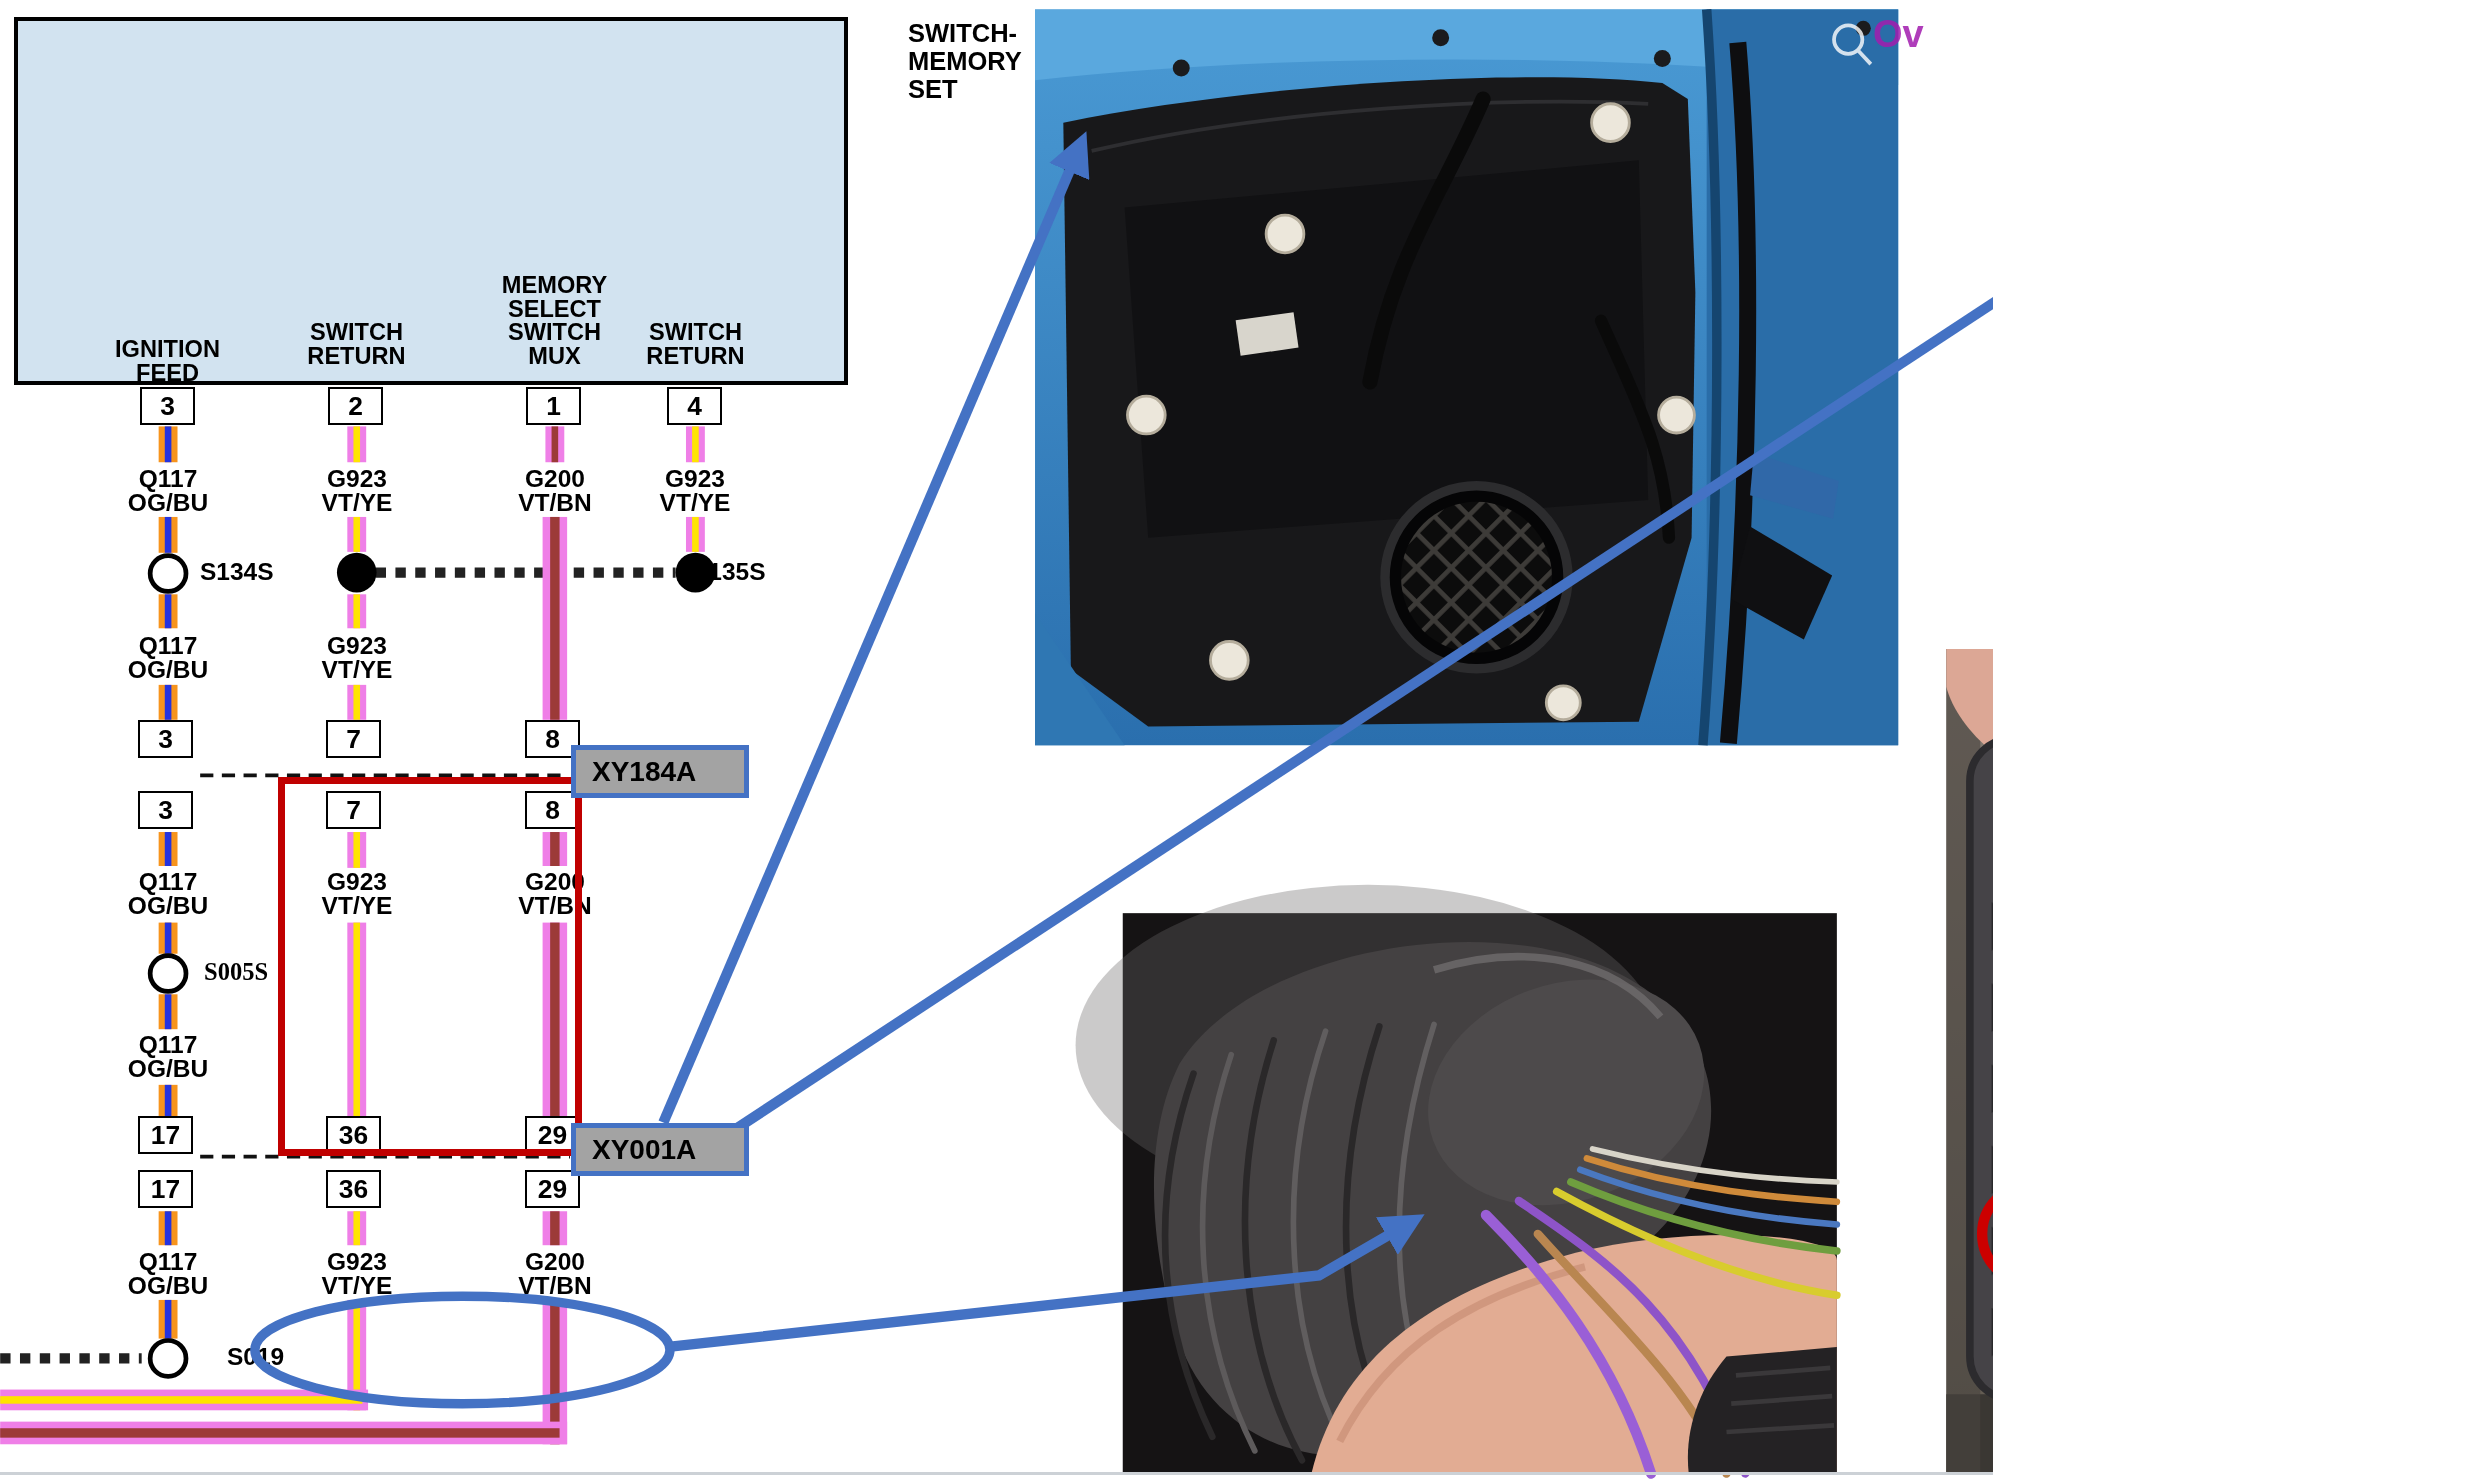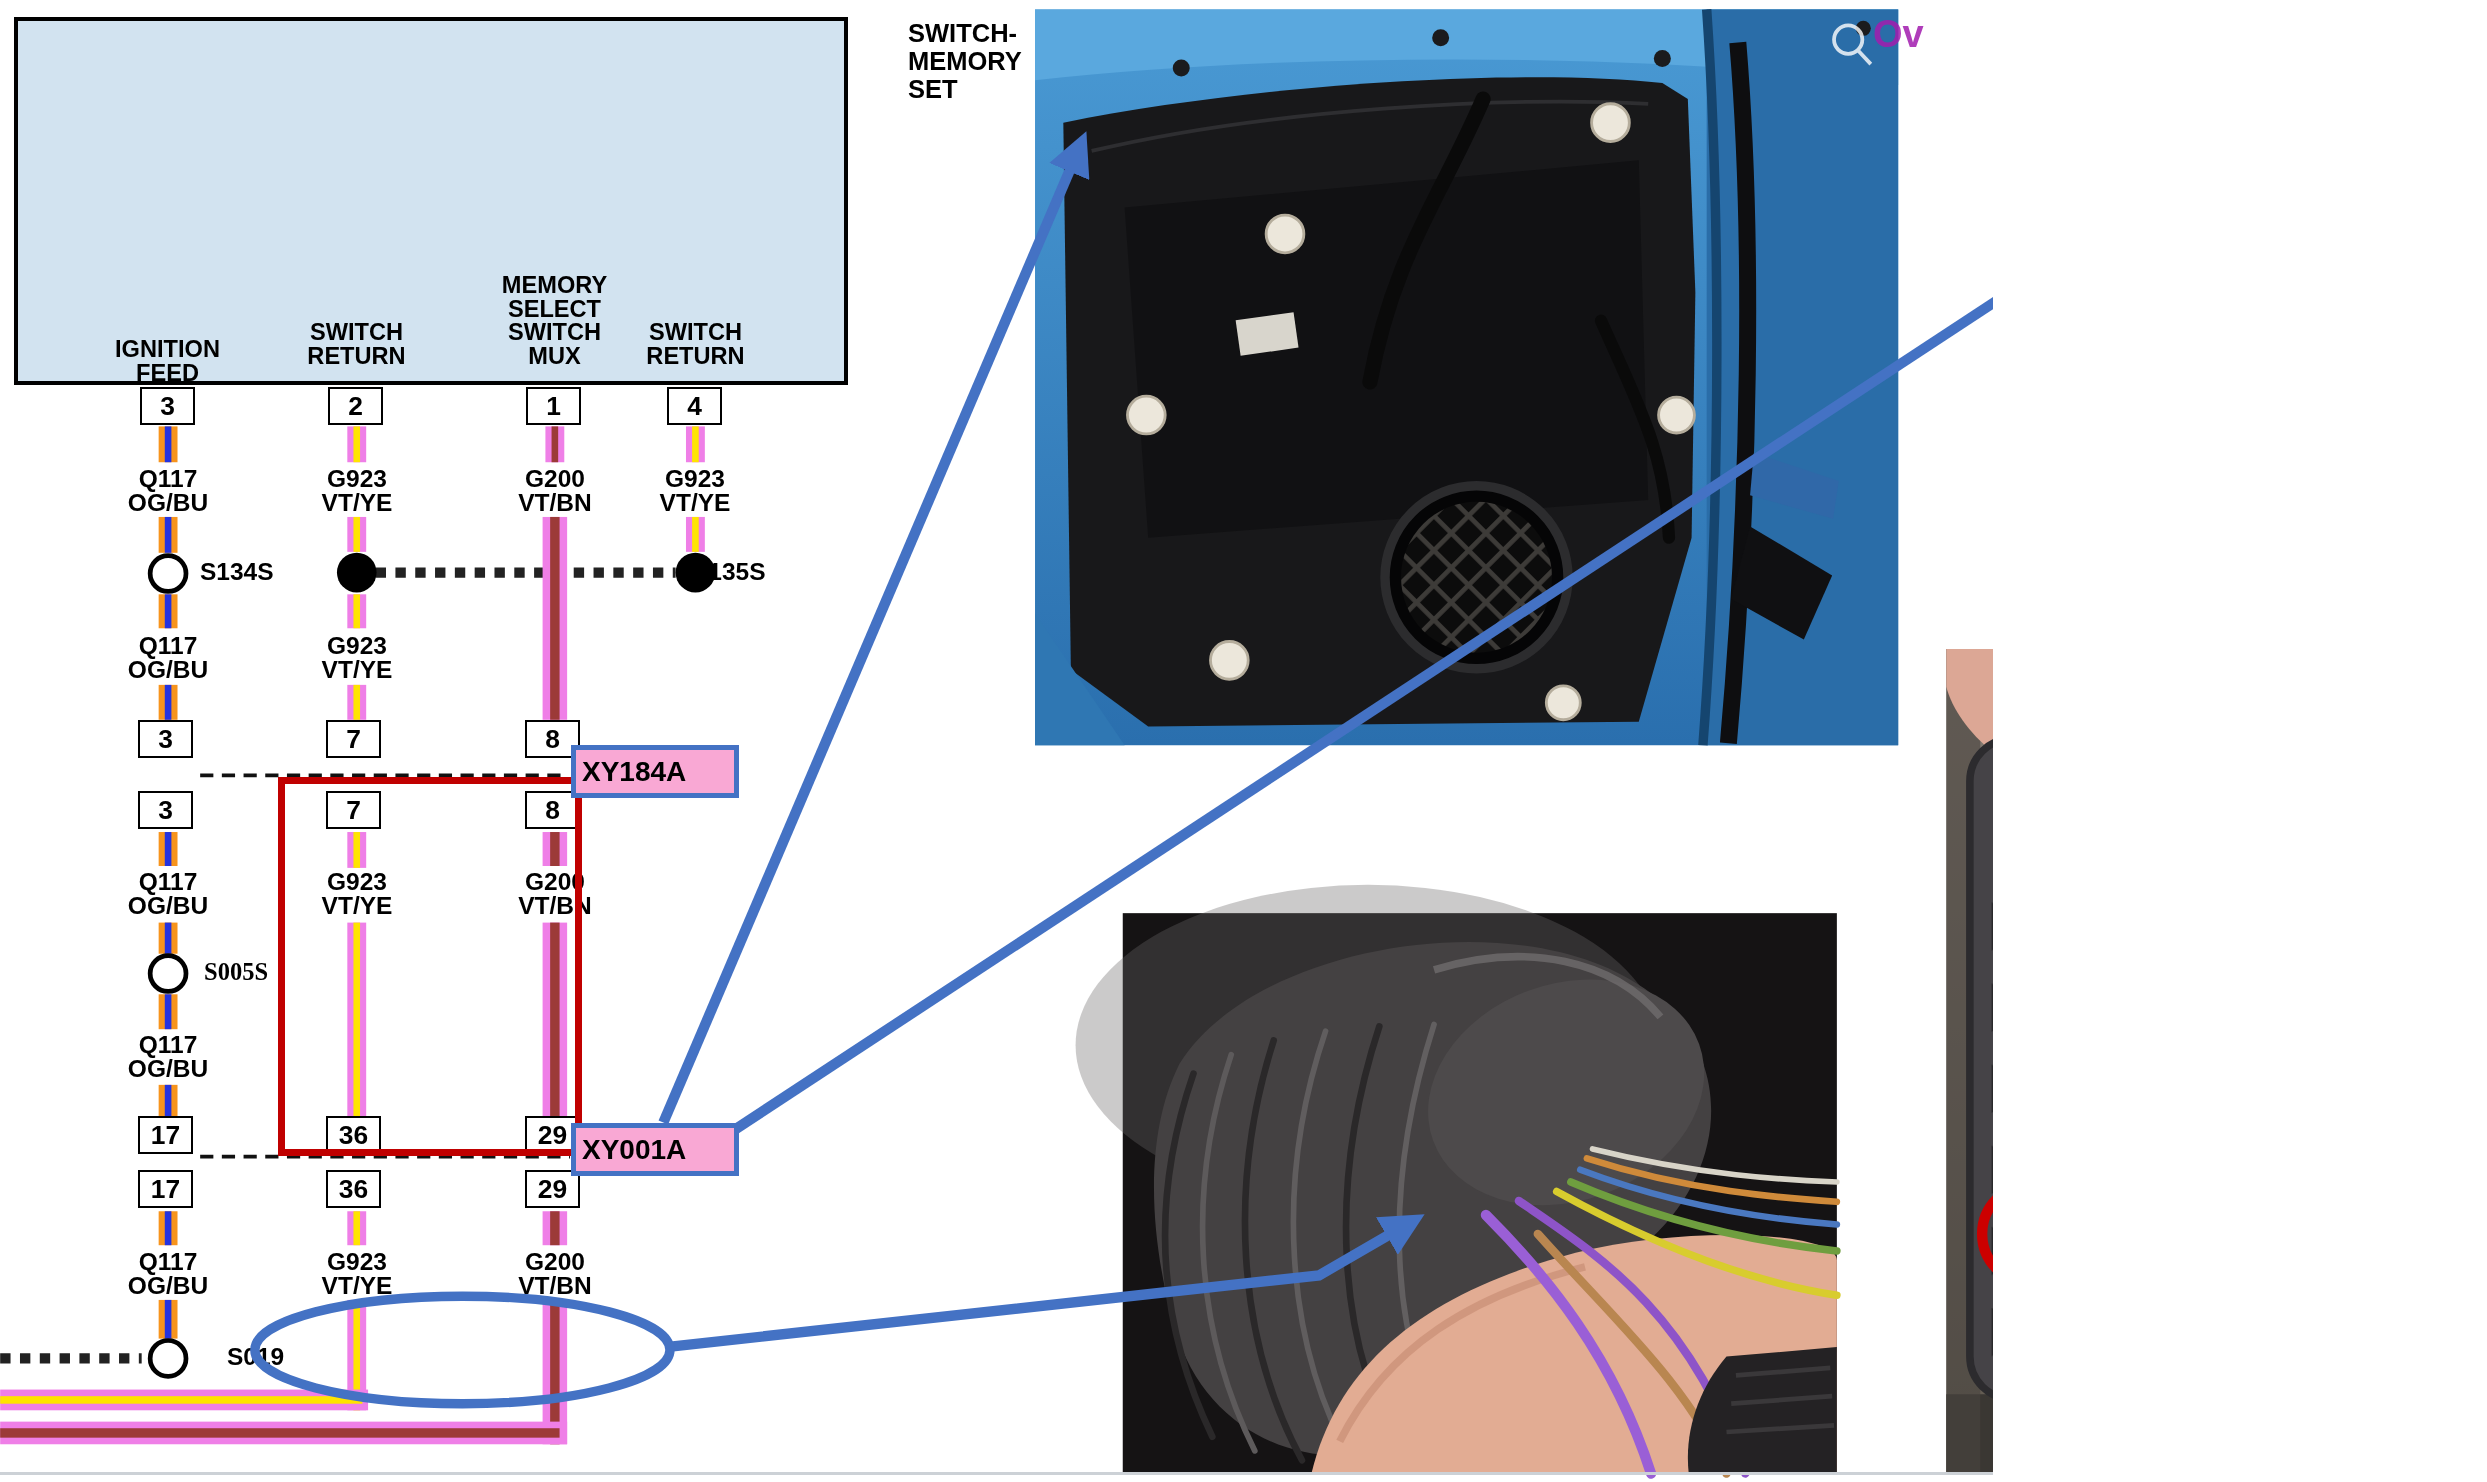--- a/index.html
+++ b/index.html
@@ -10,22 +10,22 @@
   
   .mlabel{position:absolute;width:151px;text-align:center;font:600 23.6px/23.6px "Liberation Sans",sans-serif;white-space:pre-line;z-index:3;}
   .wlabel{position:absolute;width:132px;text-align:center;font:600 24.5px/23.6px "Liberation Sans",sans-serif;white-space:pre-line;z-index:3;}
   .slabel{position:absolute;font:600 24.5px/24.5px "Liberation Sans",sans-serif;z-index:3;}
   .sms{position:absolute;left:908px;top:19px;font:600 25.5px/28px "Liberation Sans",sans-serif;white-space:pre-line;z-index:3;}
   .pinbox{position:absolute;width:51px;height:34px;background:#fff;border:2.8px solid #000;
           display:flex;align-items:center;justify-content:center;
           font:600 26.4px/26.4px "Liberation Sans",sans-serif;z-index:3;}
   .modulebox{position:absolute;left:14px;top:17px;width:826px;height:360px;background:#d2e3f0;border:4.7px solid #000;z-index:2;}
   .redbox{position:absolute;left:278px;top:777px;width:290px;height:365px;border:7.5px solid #C00000;z-index:4;}
-  .cbox{position:absolute;width:152px;height:43px;background:#f9a8d4;border:5.7px solid #4472C4;
-        display:flex;align-items:center;padding-left:6px;
+  .cbox{position:absolute;width:152px;height:43px;background:#a3a3a3;border:5.7px solid #4472C4;
+        display:flex;align-items:center;padding-left:16px;
         font:600 28px/28px "Liberation Sans",sans-serif;z-index:6;}
   .photonum{position:absolute;font:600 45px/45px "Liberation Sans",sans-serif;color:#7f1d1d;z-index:6;}
   .watermark{position:absolute;left:1873px;top:15px;font:700 38px/38px "Liberation Sans",sans-serif;color:#a21caf;opacity:.85;z-index:6;}
   .bottomline{position:absolute;left:0;top:1472px;width:2487px;height:2.8px;background:#ccd1d6;z-index:7;}
 </style>
 </head>
 <body>
 
 <div id="stage">
 

